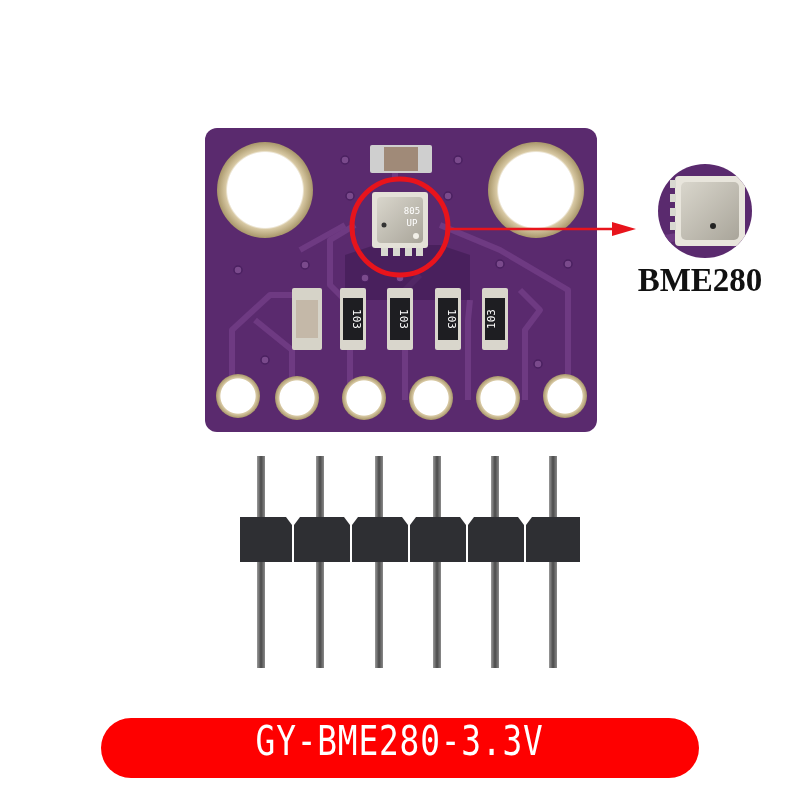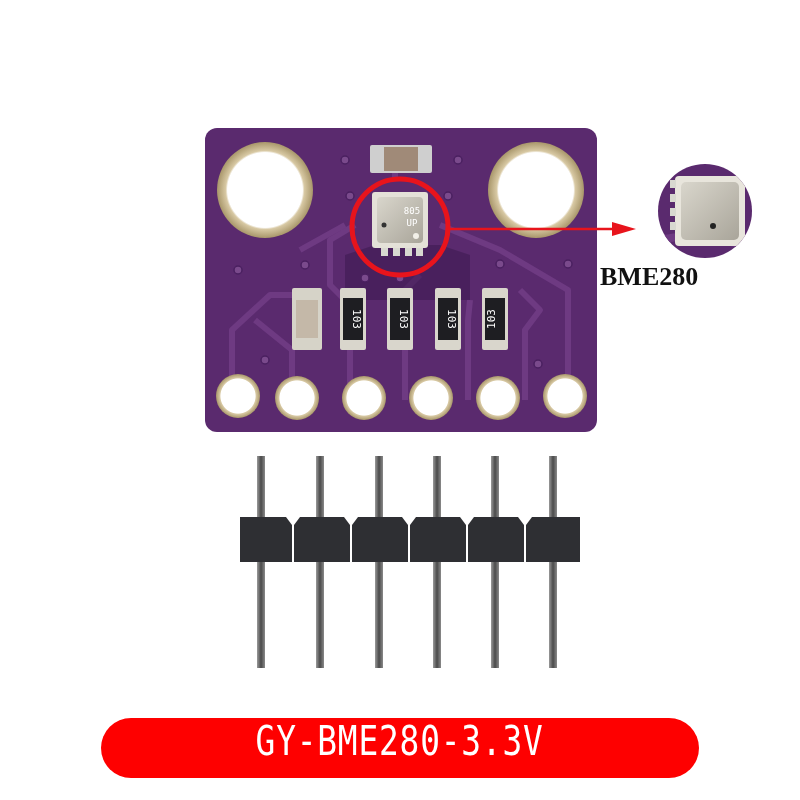--- a/index.html
+++ b/index.html
@@ -1,20 +1,20 @@
 <!DOCTYPE html>
 <html><head>
 <meta charset="utf-8">
 <style>
   html, body { margin: 0; padding: 0; background: #ffffff; }
   body { width: 800px; height: 800px; position: relative; overflow: hidden; font-family: "Liberation Sans", sans-serif; }
   #scene { position: absolute; left: 0; top: 0; width: 800px; height: 800px; }
   .zoom-label {
-    position: absolute; left: 600px; top: 262px; width: 200px; 
-    font-family: "Liberation Serif", serif; font-weight: bold; font-size: 26px; color: #111111;
+    position: absolute; left: 600px; top: 262px; width: 200px; text-align: center;
+    font-family: "Liberation Serif", serif; font-weight: bold; font-size: 33px; color: #111111;
   }
   .bottom-banner {
     position: absolute; left: 101px; top: 718px; width: 598px; height: 60px;
     background: #fe0000; border-radius: 30px;
     display: flex; align-items: flex-start; justify-content: center;
   }
   .bottom-banner span {
     color: #ffffff; font-family: "DejaVu Sans Mono", monospace; font-size: 40px; letter-spacing: 1px;
     transform: scaleX(0.82); display: inline-block;
   }

